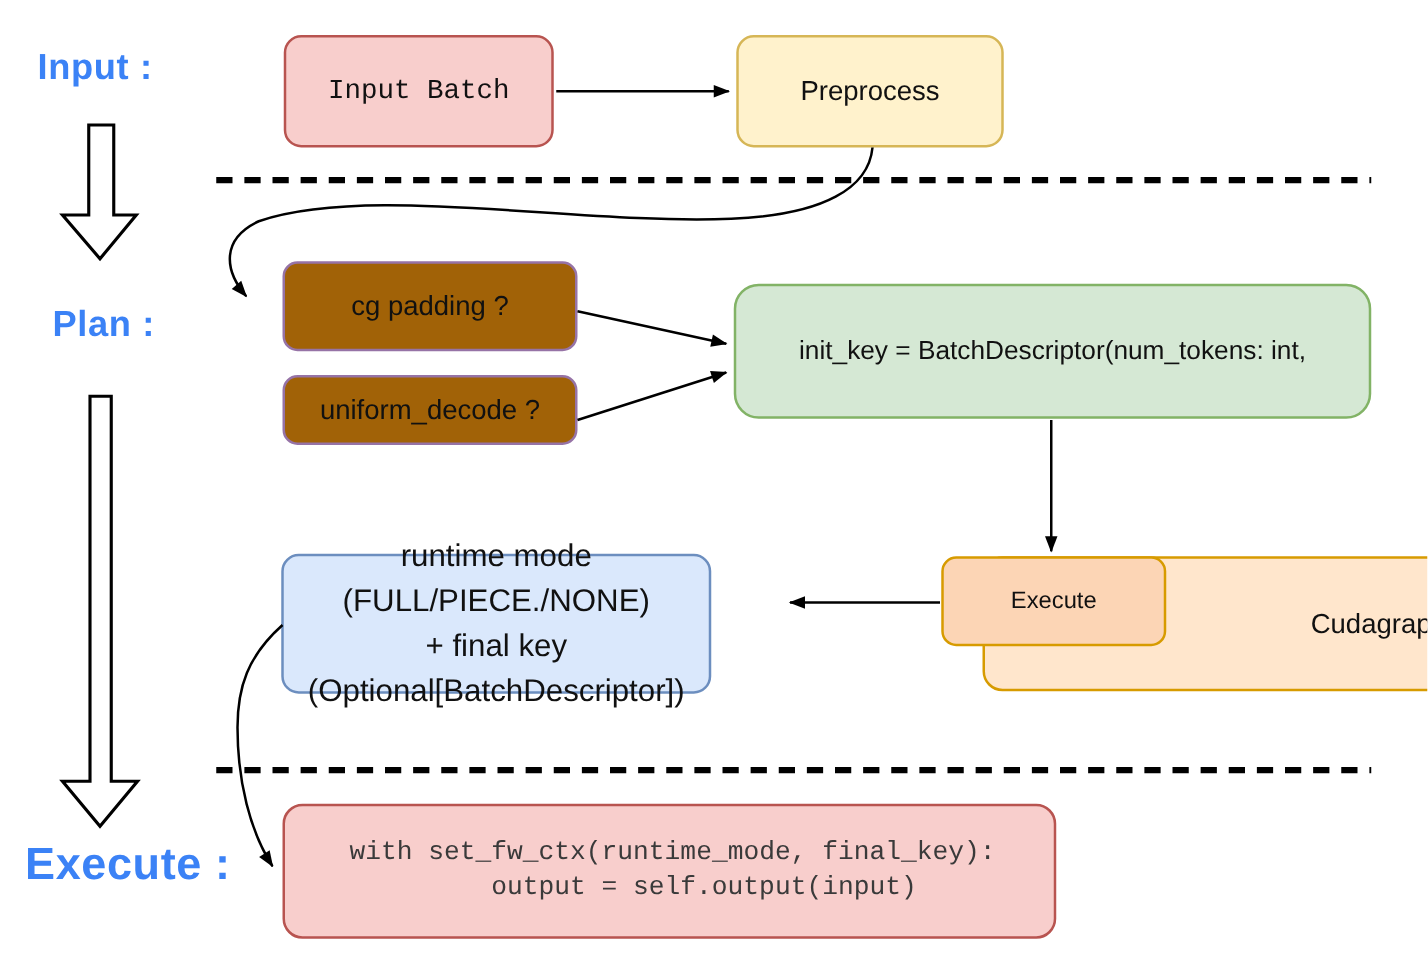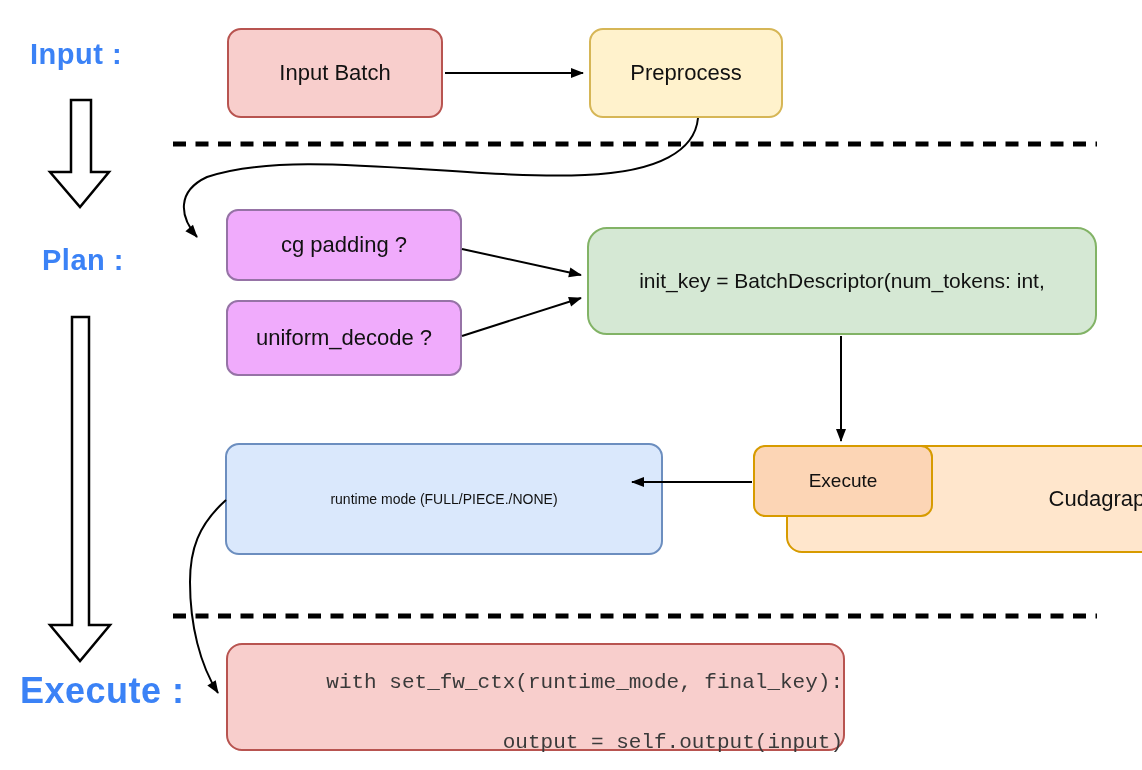--- a/index.html
+++ b/index.html
@@ -8,41 +8,41 @@
     font-family:"Liberation Sans",sans-serif;color:#111;overflow:hidden;
   }
   .stage-label{
     position:absolute;font-weight:bold;color:#3b82f6;font-size:29px;letter-spacing:0.5px;
   }
   .node{
     position:absolute;display:flex;align-items:center;justify-content:center;
     text-align:center;box-sizing:border-box;border:2px solid;line-height:1.25;
   }
   .node .lines{width:100%;}
-  .red    {background:#f8cecc;border-color:#b85450;}
+  .red    {background:#f8cecc;border-color:#b85450;font-family:Liberation Mono, monospace;}
   .yellow {background:#fff2cc;border-color:#d6b656;}
-  .purple {background:#f0abfc;border-color:#9673a6;}
+  .purple {background:#a16207;border-color:#9673a6;}
   .green  {background:#d5e8d4;border-color:#82b366;}
   .blue   {background:#dae8fc;border-color:#6c8ebf;}
   .orange-outer{background:#ffe6cc;border-color:#d79b00;}
   .orange-inner{background:#fcd5b5;border-color:#d79b00;}
 
   #node-input-batch   {left:227px;top:28px;width:216px;height:90px;border-radius:14px;font-size:22px;}
-  #node-preprocess    {left:589px;top:28px;width:194px;height:90px;border-radius:14px;font-size:22px;}
+  #node-preprocess    {left:589px;top:28px;width:214px;height:90px;border-radius:14px;font-size:22px;}
   #node-cg-padding    {left:226px;top:209px;width:236px;height:72px;border-radius:12px;font-size:22px;}
-  #node-uniform-decode{left:226px;top:300px;width:236px;height:76px;border-radius:12px;font-size:22px;}
+  #node-uniform-decode{left:226px;top:300px;width:236px;height:56px;border-radius:12px;font-size:22px;}
   #node-init-key      {left:587px;top:227px;width:510px;height:108px;border-radius:20px;font-size:21px;}
   #node-cudagraph     {left:786px;top:445px;width:403px;height:108px;border-radius:16px;font-size:22px;justify-content:flex-end;}
   #node-cudagraph .lines{width:168px;}
   #node-dispatch      {left:753px;top:445px;width:180px;height:72px;border-radius:12px;font-size:19px;}
-  #node-runtime-mode  {left:225px;top:443px;width:438px;height:112px;border-radius:14px;font-size:14px;line-height:1.45;}
+  #node-runtime-mode  {left:225px;top:443px;width:344px;height:112px;border-radius:14px;font-size:25px;line-height:1.45;}
   #node-execute-code  {left:226px;top:643px;width:619px;height:108px;border-radius:16px;
                        font-family:"Liberation Mono",monospace;font-size:21px;color:#3a3a3a;
                        justify-content:flex-start;padding-left:5px;}
-  .code-line{white-space:pre;text-align:right;line-height:1.35;margin-top:32px;}
+  .code-line{white-space:pre;text-align:center;line-height:1.35;}
 
   #label-input  {left:30px;top:38px;}
   #label-plan   {left:42px;top:244px;}
   #label-execute{left:20px;top:670px;font-size:36px;}
 
   #arrow-layer{position:absolute;left:0;top:0;width:1142px;height:770px;z-index:5;pointer-events:none;}
 </style>
 </head>
 <body>
 
@@ -80,20 +80,21 @@
     </div>
   </div>
 
   <div id="node-dispatch" class="node orange-inner">
     <span>Execute</span>
   </div>
 
   <div id="node-runtime-mode" class="node blue">
     <div class="lines">
       <div>runtime mode (FULL/PIECE./NONE)</div>
+      <div>+ final key (Optional[BatchDescriptor])</div>
     </div>
   </div>
 
   <div id="node-execute-code" class="node red">
     <div class="lines">
       <div class="code-line">with set_fw_ctx(runtime_mode, final_key):</div>
       <div class="code-line">    output = self.output(input)</div>
     </div>
   </div>
 

